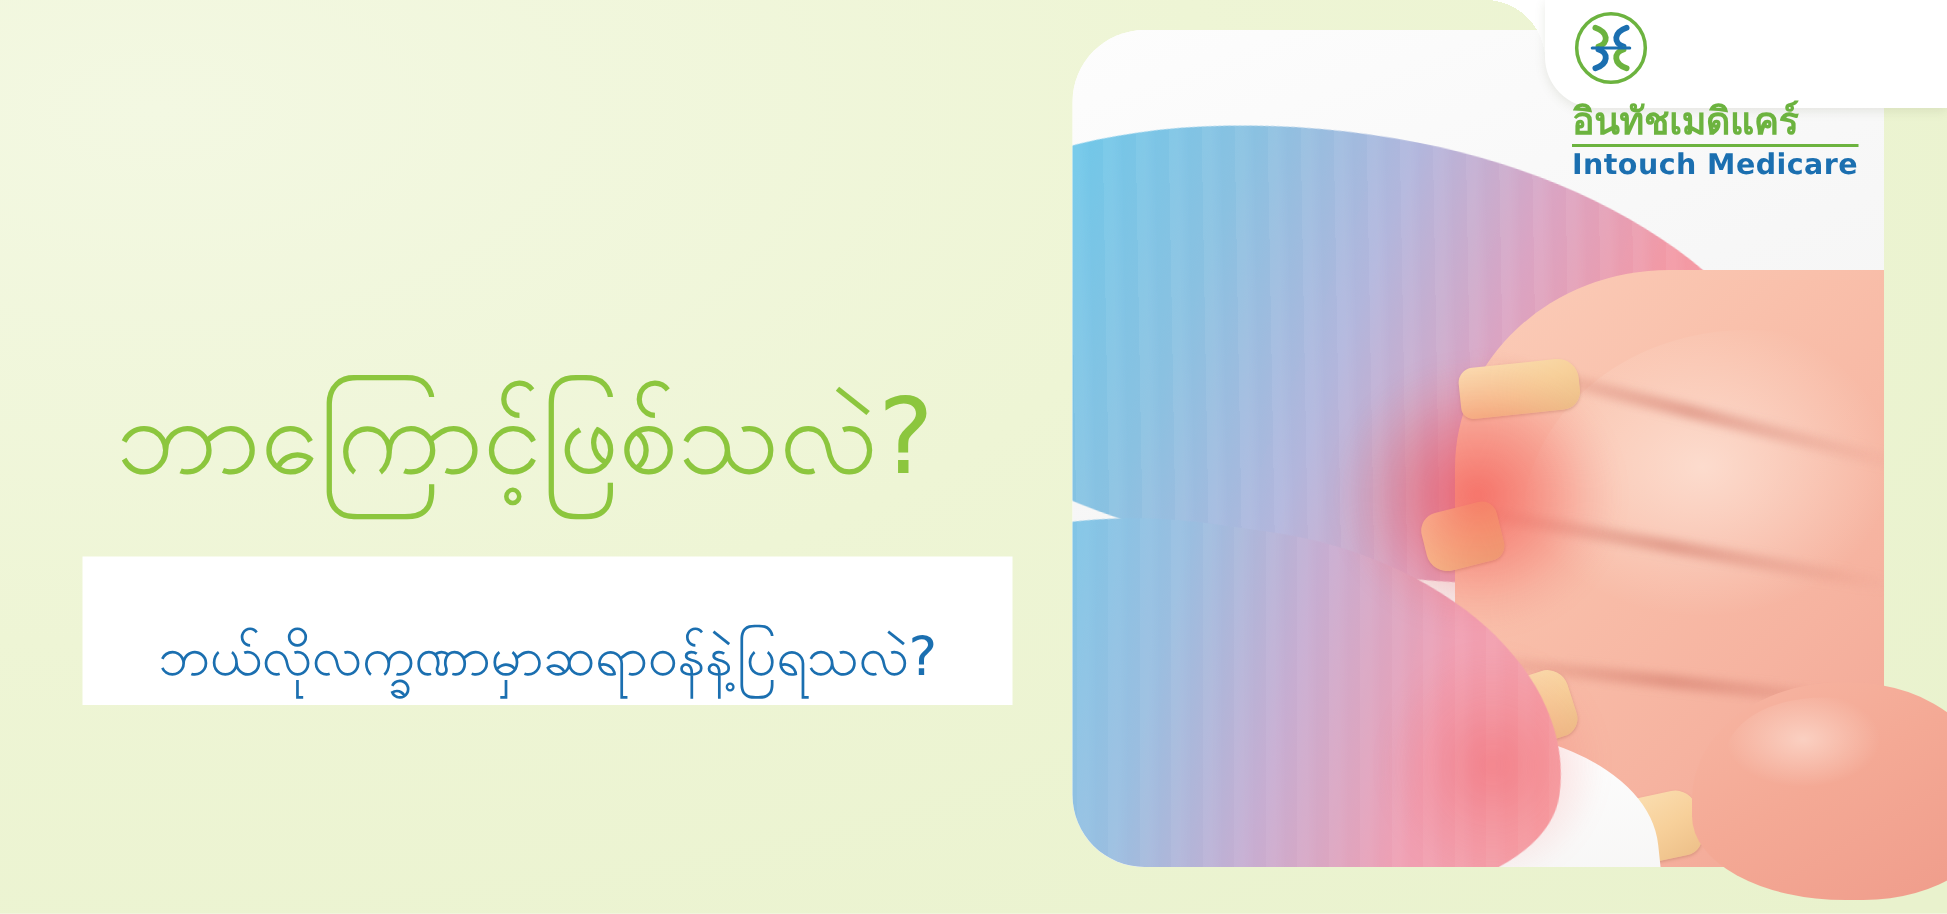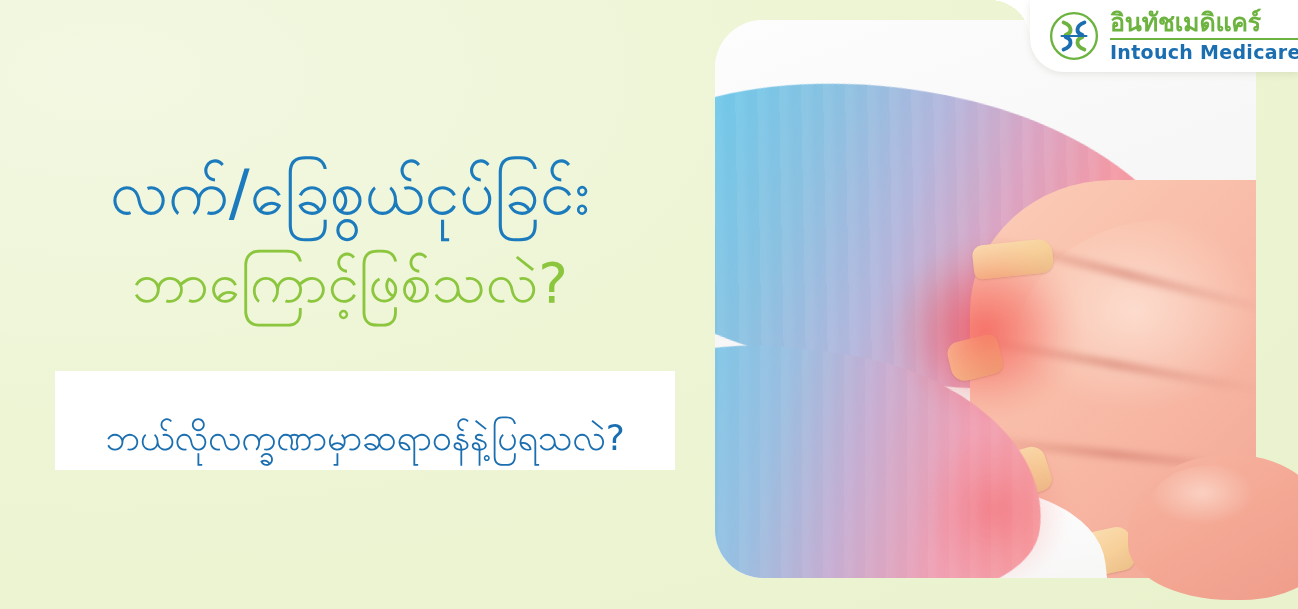--- a/index.html
+++ b/index.html
@@ -41,21 +41,21 @@
     font-weight:400;
     color:#1b7bbd;
     white-space:nowrap;
   }
 
   .headline-2 {
     position:absolute;
     left:0; width:700px;
     top:252px;
     text-align:center;
-    font-size:56px;
+    font-size:70px;
     line-height:1.12;
     font-weight:400;
     color:#8cc63e;
     white-space:nowrap;
   }
 
   .subline-box {
     position:absolute;
     left:55px; top:371px;
     width:620px; height:99px;
@@ -260,24 +260,25 @@
   }
 
   
   .logo-badge {
     position:absolute;
     right:0; top:0;
     width:268px; height:72px;
     background:#ffffff;
     border-bottom-left-radius:34px;
     display:flex;
-    align-items:center;
+    align-items:flex-start;
     gap:10px;
     padding:6px 14px 6px 18px;
     box-shadow:0 2px 7px rgba(90,100,60,.13);
+    flex-direction:column;
   }
   
   .badge-tail {
     position:absolute;
     right:268px; top:0;
     width:40px; height:40px;
     background:#ffffff;
     -webkit-mask-image:radial-gradient(circle 40px at 0 40px, transparent 0 40px, #000 40px);
             mask-image:radial-gradient(circle 40px at 0 40px, transparent 0 40px, #000 40px);
   }
@@ -310,21 +311,20 @@
     white-space:nowrap;
   }
 </style>
 </head>
 <body>
 
 <div class="banner">
 
   <div class="text-col">
 
-    <div class="headline-1">လက်/ခြေစွယ်ငုပ်ခြင်း</div>
 
     <div class="headline-2">ဘာကြောင့်ဖြစ်သလဲ?</div>
 
     <div class="subline-box"></div>
     <div class="subline-text">ဘယ်လိုလက္ခဏာမှာဆရာဝန်နဲ့ပြရသလဲ?</div>
   </div>
 
   <div class="photo-wrap">
     <div class="photo">
 

